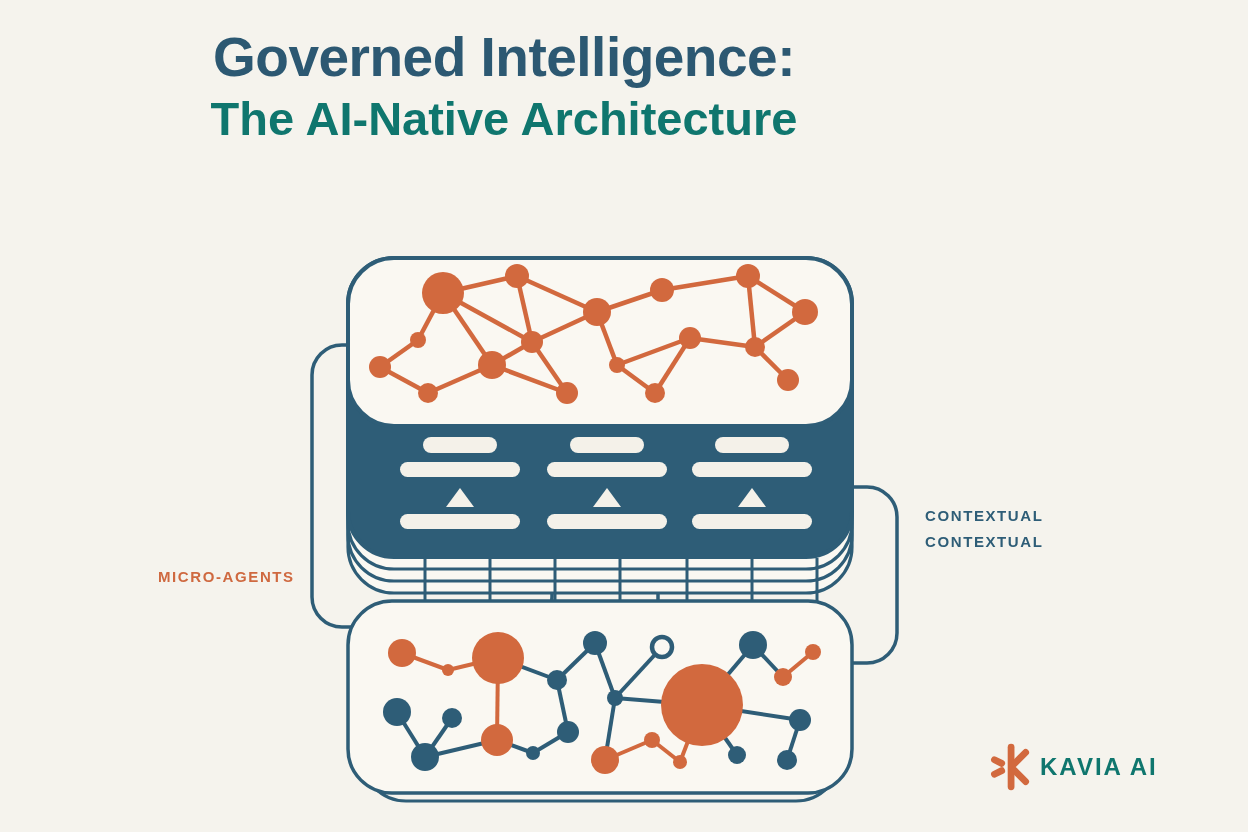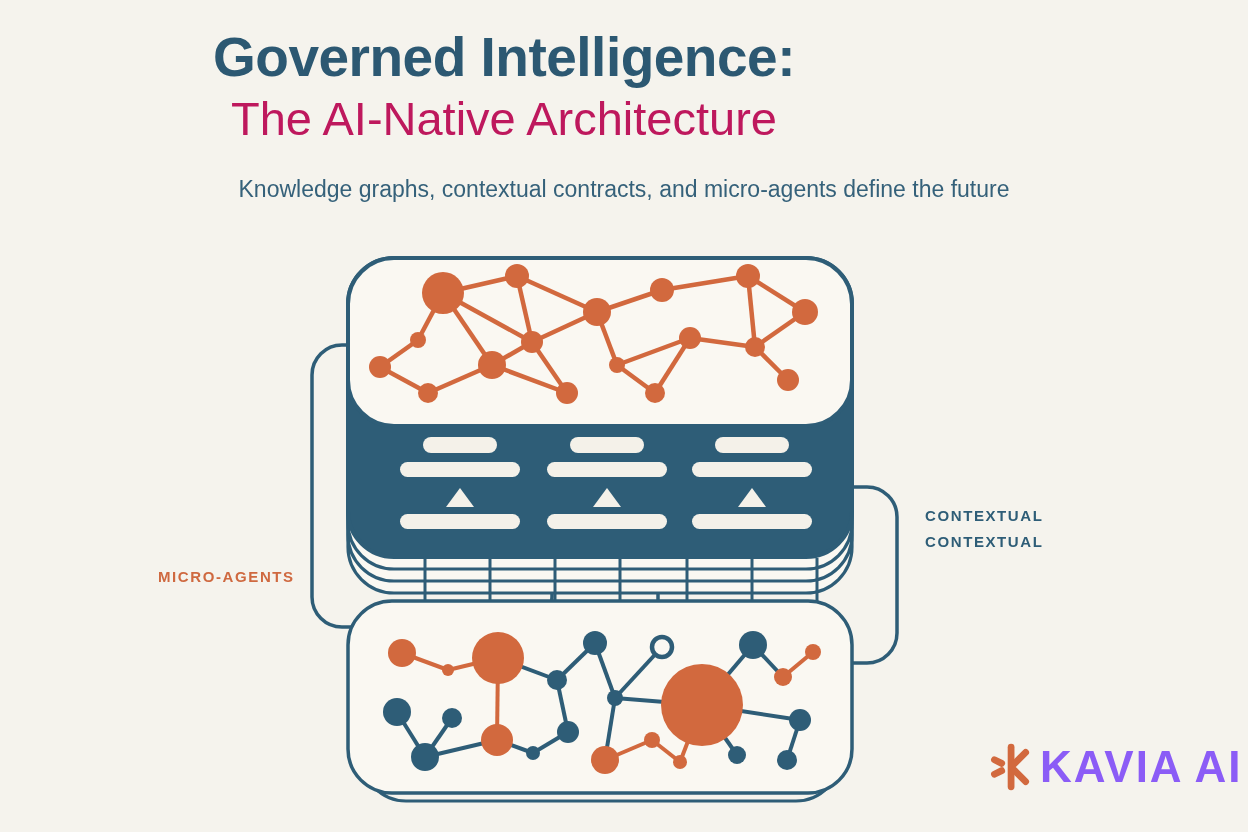--- a/index.html
+++ b/index.html
@@ -9,21 +9,21 @@
     background:#f5f3ed;
     overflow:hidden;
     font-family:"Liberation Sans", sans-serif;
   }
   .header{position:absolute;left:0;top:26px;width:1008px;text-align:center;}
   .title-line1{
     font-size:55px;font-weight:700;color:#2c5872;
     letter-spacing:-0.5px;line-height:1.15;
   }
   .title-line2{
-    font-size:47px;font-weight:400;color:#be185d;
+    font-size:47px;font-weight:700;color:#0f766e;
     line-height:1.2;margin-top:2px;
   }
   .subtitle{
     position:absolute;left:0;top:176px;width:1248px;text-align:center;
     font-size:23px;font-weight:400;color:#35617a;
   }
   .side-label{
     position:absolute;
     font-size:15px;font-weight:700;letter-spacing:1.6px;
     line-height:1.55;
@@ -33,33 +33,32 @@
   .label-knowledge{left:118px;top:345px;width:160px;text-align:right;}
   .label-enterprise{left:872px;top:334px;}
   .label-contextual{left:925px;top:503px;width:132px;text-align:left;line-height:1.75;}
   .label-micro{left:158px;top:565px;}
   #diagram-svg{position:absolute;left:0;top:0;}
   .logo{
     position:absolute;left:988px;top:742px;
     display:flex;align-items:center;gap:10px;
   }
   .logo-text{
-    font-size:44px;font-weight:600;color:#8b5cf6;letter-spacing:2px;
+    font-size:24px;font-weight:600;color:#0f766e;letter-spacing:2px;
   }
 </style>
 </head>
 <body>
 
 <div class="page">
 
   <div class="header">
     <div class="title-line1">Governed Intelligence:</div>
     <div class="title-line2">The AI-Native Architecture</div>
   </div>
-  <div class="subtitle">Knowledge graphs, contextual contracts, and micro-agents define the future</div>
 
   <svg id="diagram-svg" width="1248" height="832" viewBox="0 0 1248 832">
       <rect x="312" y="345" width="240" height="282" rx="30" fill="none" stroke="#2e5d77" stroke-width="3.5"></rect>
       <rect x="658" y="487" width="239" height="176" rx="30" fill="none" stroke="#2e5d77" stroke-width="3.5"></rect>
       <rect x="348" y="300" width="504" height="293" rx="46" fill="#faf8f2" stroke="#2e5d77" stroke-width="3.2"></rect>
       <rect x="348" y="300" width="504" height="281" rx="46" fill="#faf8f2" stroke="#2e5d77" stroke-width="3.2"></rect>
       <rect x="348" y="300" width="504" height="269" rx="46" fill="#faf8f2" stroke="#2e5d77" stroke-width="3.2"></rect>
       <rect x="348" y="258" width="504" height="299" rx="46" fill="#2e5d77" stroke="#2e5d77" stroke-width="4"></rect>
       <rect x="348" y="258" width="504" height="168" rx="46" fill="#faf8f2" stroke="#2e5d77" stroke-width="4"></rect>
       <line x1="443" y1="293" x2="517" y2="276" stroke="#d2693e" stroke-width="4.5"></line>

